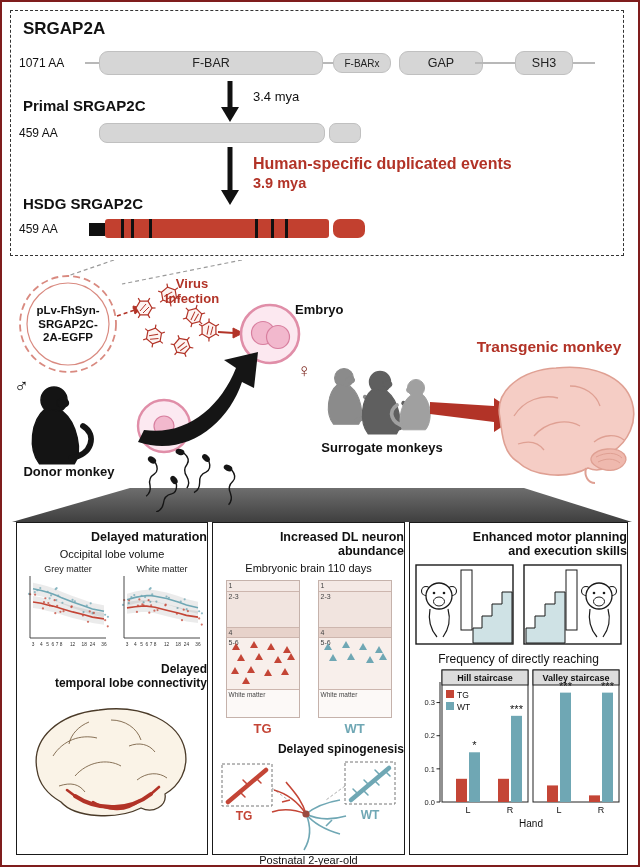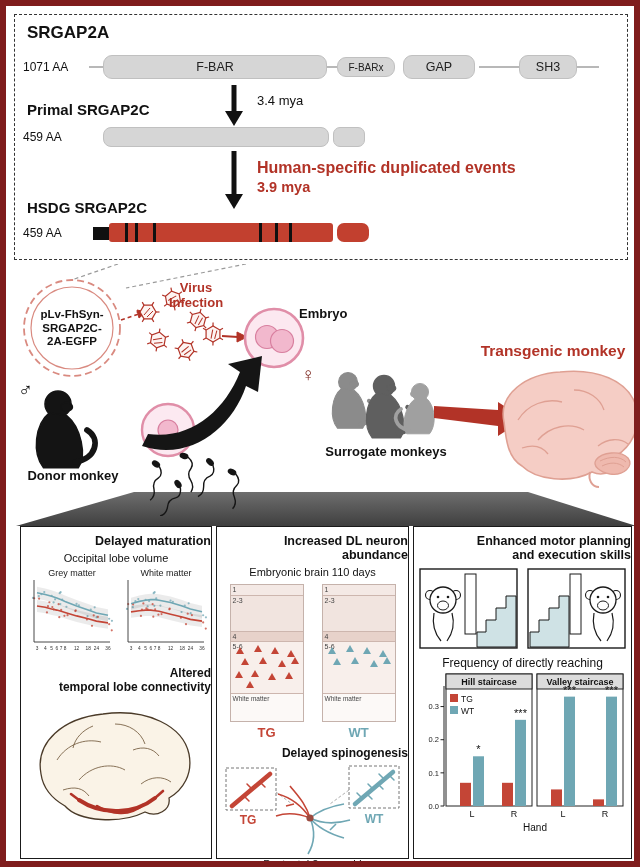--- a/index.html
+++ b/index.html
@@ -1,16 +1,16 @@
 <!DOCTYPE html>
 <html><head>
 <meta charset="utf-8">
 <style>
   html,body{margin:0;padding:0;background:#fff;font-family:"Liberation Sans",sans-serif;}
-  #fig{position:relative;width:640px;height:867px;background:#fff;border:6px solid #7f1d1d;box-sizing:border-box;overflow:hidden;}
+  #fig{position:relative;width:640px;height:867px;background:#fff;border:2px solid #7f1d1d;box-sizing:border-box;overflow:hidden;}
   .abs{position:absolute;}
   .b{font-weight:bold;}
   .ctr{text-align:center;}
   
   #topbox{left:8px;top:8px;width:614px;height:246px;border:1.6px dashed #333;box-sizing:border-box;}
   .genelbl{font-size:16px;font-weight:bold;color:#111;}
   .aalbl{font-size:12px;color:#111;}
   .dom{position:absolute;background:#d6d6d6;border:1px solid #c0c0c0;border-radius:9px;display:flex;align-items:center;justify-content:center;font-size:12.5px;color:#222;box-sizing:border-box;}
   .conn{position:absolute;height:2px;background:#b8b8b8;}
   .redbar{position:absolute;background:#c2402f;border-radius:3px;}
@@ -33,21 +33,21 @@
 <div id="fig">
 
   <div id="topbox" class="abs">
     <div class="abs genelbl" style="left:12px;top:8px;font-size:17px;">SRGAP2A</div>
 
     <div class="abs aalbl" style="left:8px;top:45px;">1071 AA</div>
     <div class="conn" style="left:74px;top:51px;width:16px;"></div>
     <div class="dom" style="left:88px;top:40px;width:224px;height:24px;">F-BAR</div>
     <div class="conn" style="left:312px;top:51px;width:10px;"></div>
     <div class="dom" style="left:322px;top:42px;width:58px;height:20px;font-size:10px;">F-BARx</div>
-    <div class="dom" style="left:388px;top:40px;width:72px;height:24px;">GAP</div>
+    <div class="dom" style="left:388px;top:40px;width:84px;height:24px;">GAP</div>
     <div class="conn" style="left:464px;top:51px;width:40px;"></div>
     <div class="dom" style="left:504px;top:40px;width:58px;height:24px;">SH3</div>
     <div class="conn" style="left:562px;top:51px;width:22px;"></div>
 
     <svg class="abs" style="left:204px;top:70px;" width="30" height="42">
       <line x1="15" y1="0" x2="15" y2="27" stroke="#111" stroke-width="5"></line>
       <polygon points="6,26 24,26 15,41" fill="#111"></polygon>
     </svg>
     <div class="abs" style="left:242px;top:78px;font-size:13px;color:#111;">3.4 mya</div>
 
@@ -322,21 +322,21 @@
           <text x="27.595566111298226" y="84" text-anchor="middle" font-size="4.8" fill="#333">5</text>
           <text x="32.80494914123022" y="84" text-anchor="middle" font-size="4.8" fill="#333">6</text>
           <text x="37.20941973519361" y="84" text-anchor="middle" font-size="4.8" fill="#333">7</text>
           <text x="41.024745706151094" y="84" text-anchor="middle" font-size="4.8" fill="#333">8</text>
           <text x="52.609898282460435" y="84" text-anchor="middle" font-size="4.8" fill="#333">12</text>
           <text x="64.19505085876978" y="84" text-anchor="middle" font-size="4.8" fill="#333">18</text>
           <text x="72.41484742369065" y="84" text-anchor="middle" font-size="4.8" fill="#333">24</text>
           <text x="84" y="84" text-anchor="middle" font-size="4.8" fill="#333">36</text>
         </svg>
     </div>
-    <div class="ptitle" style="margin-top:4px;font-size:12px;">Altered</div>
+    <div class="ptitle" style="margin-top:4px;font-size:12px;">Delayed</div>
     <div class="ptitle" style="font-size:12px;">temporal lobe connectivity</div>
     <svg width="186" height="140" style="display:block;margin:4px auto 0;" viewBox="0 0 186 140">
       <path d="M18,76 C12,44 40,20 80,16 C124,10 160,28 166,56 C170,76 160,92 146,100 C148,112 134,120 122,114 C98,126 56,124 42,108 C28,100 20,90 18,76 Z" fill="#faf3e7" stroke="#4a3a28" stroke-width="1.3"></path>
       <g fill="none" stroke="#7a6347" stroke-width="0.9">
         <path d="M34,62 C44,46 62,40 78,44"></path>
         <path d="M56,82 C68,68 88,64 102,72"></path>
         <path d="M92,26 C106,26 118,34 122,46"></path>
         <path d="M118,86 C128,78 140,78 148,84"></path>
         <path d="M40,92 C52,88 60,90 66,98"></path>
         <path d="M70,28 C60,32 52,40 50,50"></path>

